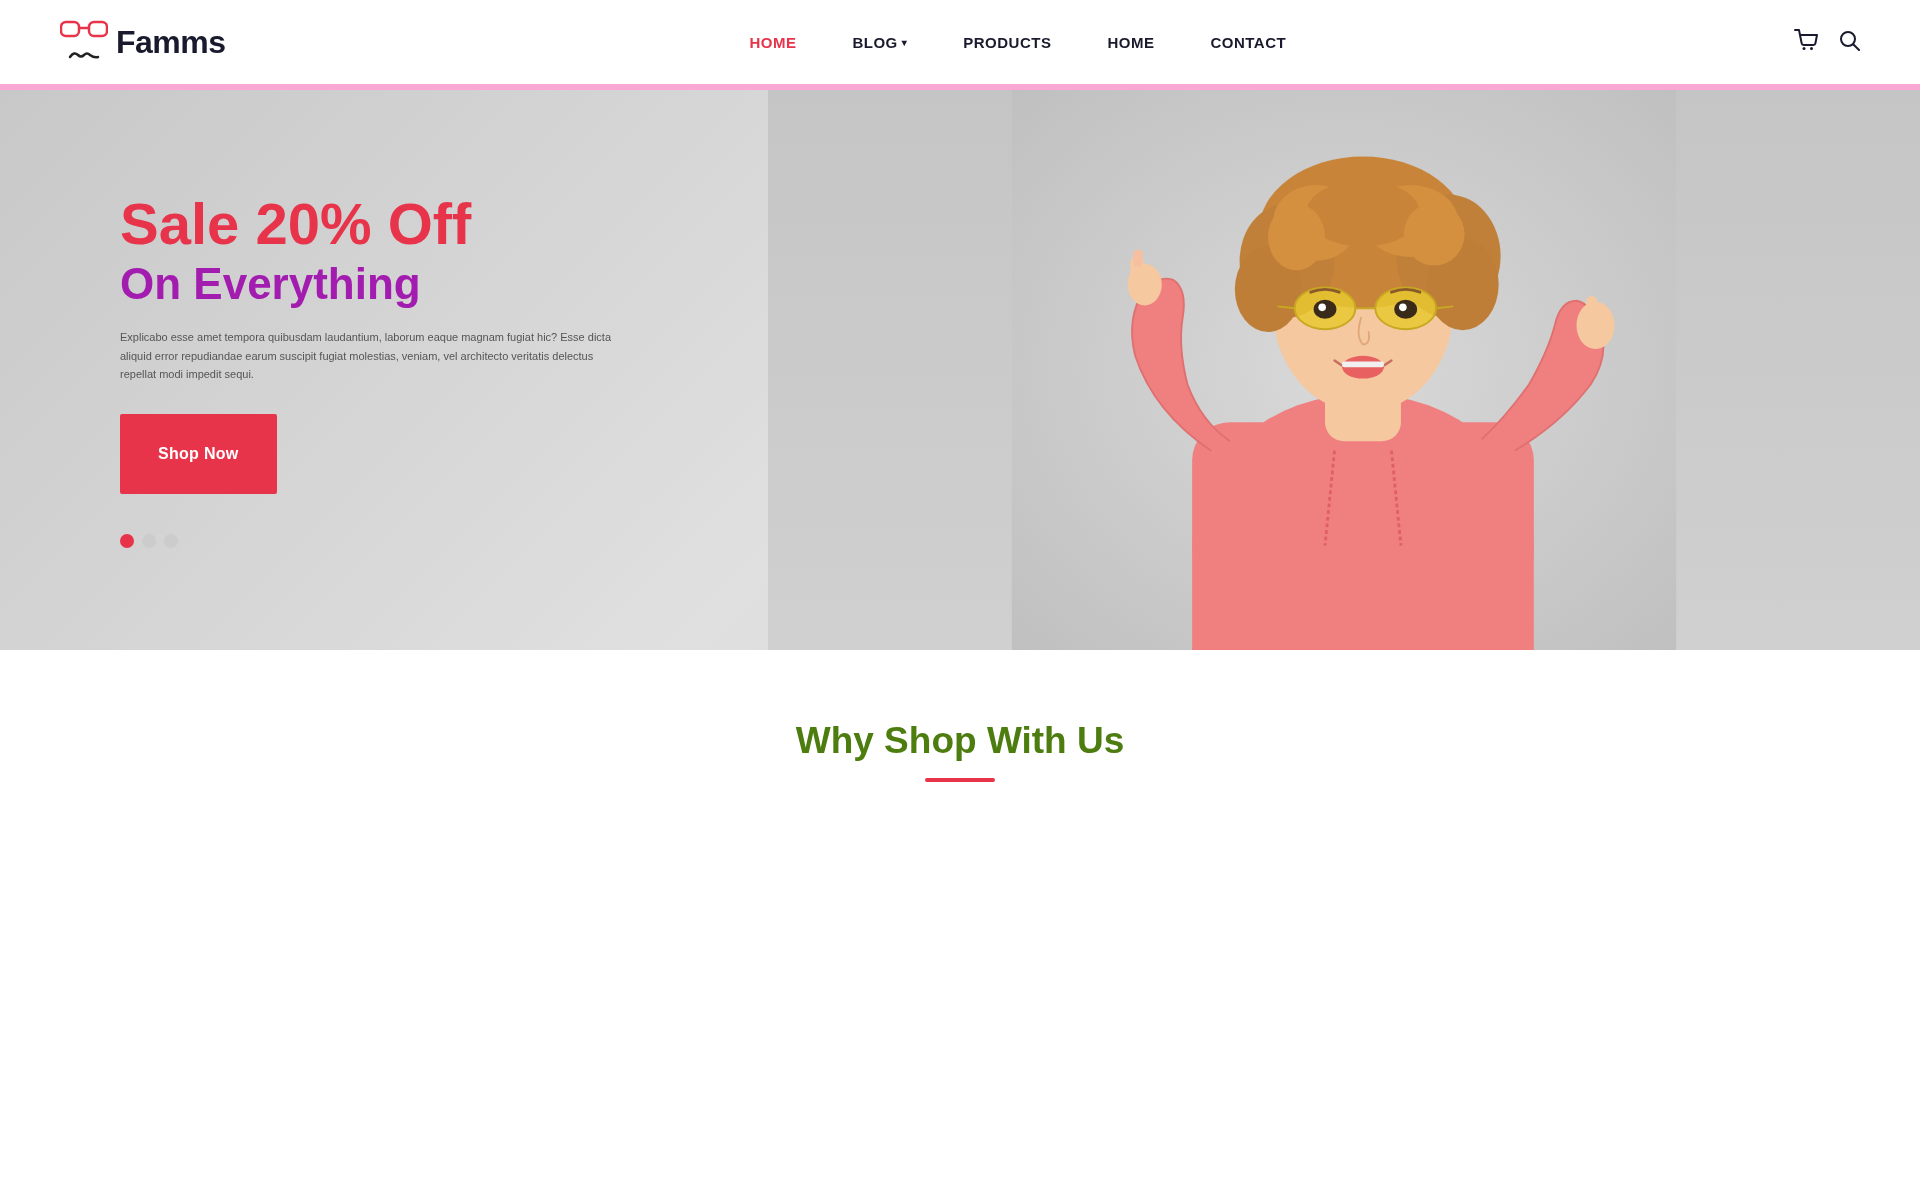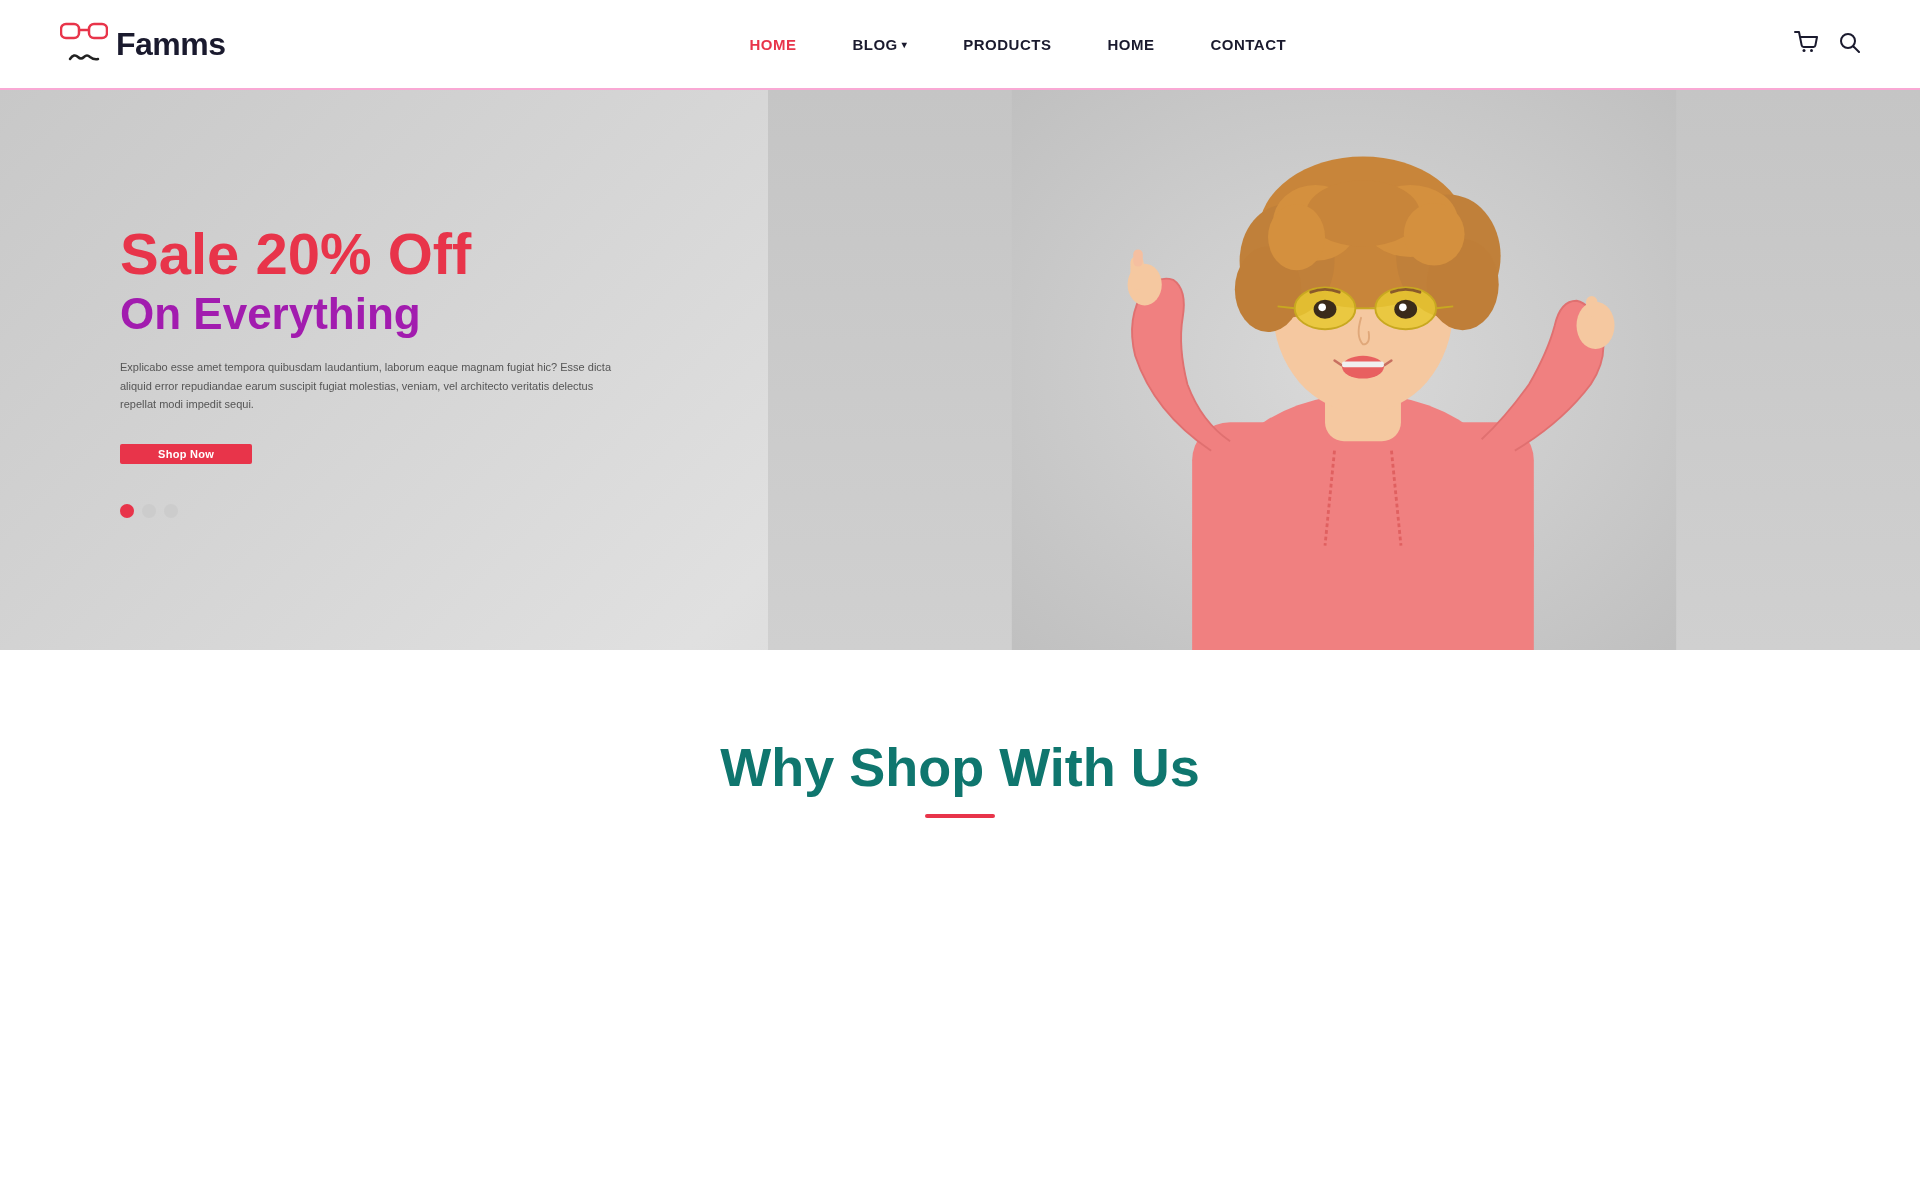--- a/index.html
+++ b/index.html
@@ -6,21 +6,21 @@
     body { font-family: 'Segoe UI', Arial, sans-serif; background: #fff; }
 
     
     header {
       display: flex;
       align-items: center;
       justify-content: space-between;
       padding: 0 60px;
       height: 90px;
       background: #fff;
-      border-bottom: 2px solid #f9a8d4;
+      border-bottom: 6px solid #f9a8d4;
     }
     .logo {
       display: flex;
       align-items: center;
       gap: 8px;
       text-decoration: none;
     }
     .logo-icon {
       display: flex;
       flex-direction: column;
@@ -137,23 +137,23 @@
       font-size: 11px;
       color: #555;
       line-height: 1.7;
       max-width: 500px;
       margin-bottom: 30px;
     }
     .hero-btn {
       display: inline-block;
       background: #e8344a;
       color: #fff;
-      font-size: 11px;
+      font-size: 16px;
       font-weight: 600;
-      padding: 4px 38px;
+      padding: 31px 38px;
       border: none;
       cursor: pointer;
       border-radius: 2px;
       letter-spacing: 0.3px;
       margin-bottom: 40px;
     }
     .hero-dots {
       display: flex;
       gap: 8px;
       align-items: center;
@@ -168,25 +168,24 @@
       background: #e8344a;
     }
 
     
     .why-shop {
       padding: 70px 60px 40px;
       text-align: center;
       background: #fff;
     }
     .why-shop-title {
-      font-size: 54px;
+      font-size: 37px;
       font-weight: 800;
-      color: #0f766e;
+      color: #4d7c0f;
       margin-bottom: 16px;
-      margin-top: 16px;
     }
     .why-shop-underline {
       width: 70px;
       height: 4px;
       background: #e8344a;
       margin: 0 auto;
       border-radius: 2px;
     }
   </style>
 </head>

